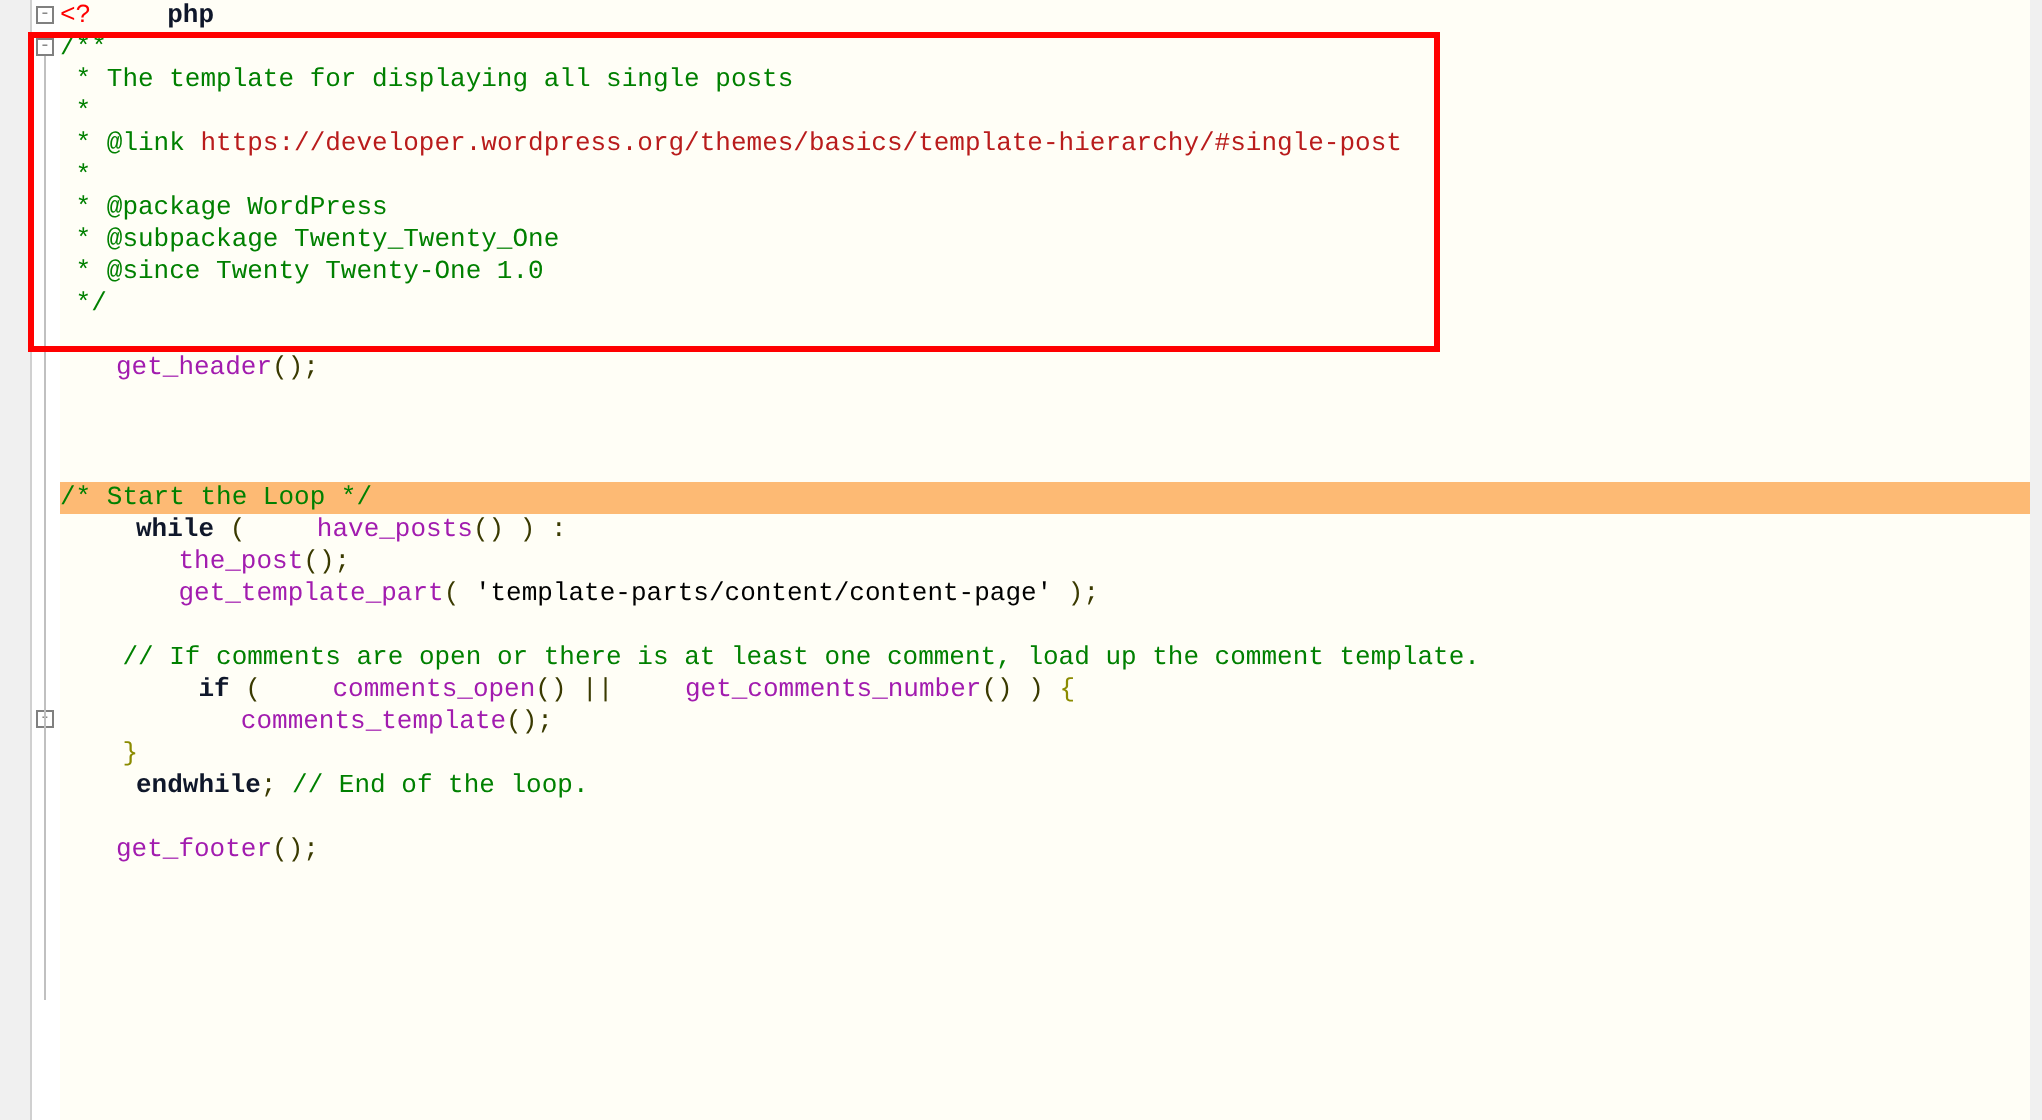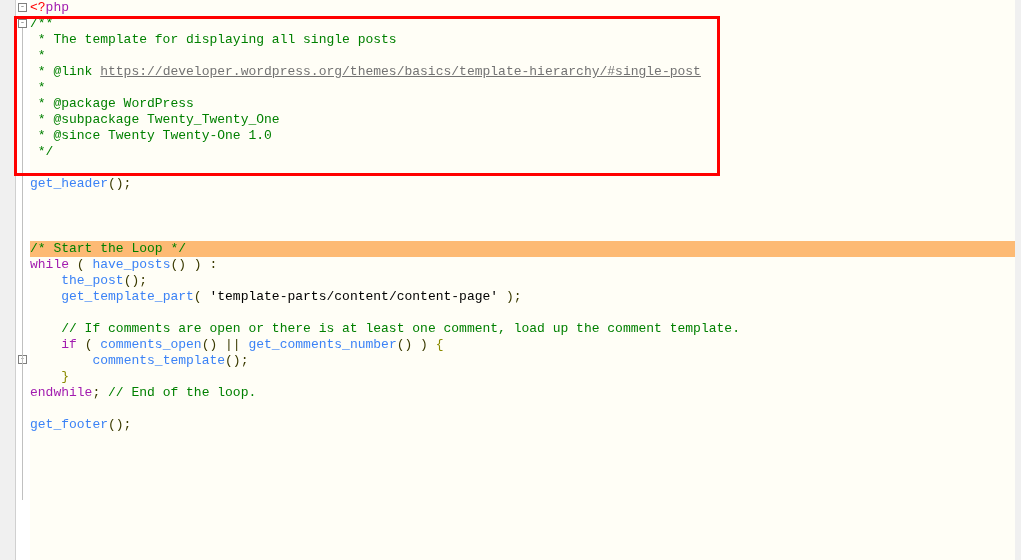--- a/index.html
+++ b/index.html
@@ -65,27 +65,27 @@
   .hl-line { background: #fdba74; width: 100%; margin-top: 33px; }
   .red-box {
     position: absolute;
     border: 3px solid #ff0000;
     background: transparent;
     pointer-events: none;
     z-index: 10;
   }
   
   .t-tag { color: #ff0000; }
-  .t-kw  { color: #a21caf; font-weight: normal; }
+  .t-kw  { color: #0f172a; font-weight: bold; margin-left: 38px; }
   .t-com { color: #008000; }
   .t-str { color: #000000; }
-  .t-func{ color: #3b82f6; }
+  .t-func{ color: #a21caf; margin-left: 28px; }
   .t-punc{ color: #3a3a00; }
   .t-brace{ color: #8b8b00; }
-  .t-link{ color: #737373; text-decoration: underline; }
+  .t-link{ color: #b91c1c; }
   .scroll-v {
     position: absolute;
     right: 0; top: 0;
     width: 6px; height: 100%;
     background: #f0f0f0;
   }
 </style>
 </head>
 <body>
 

